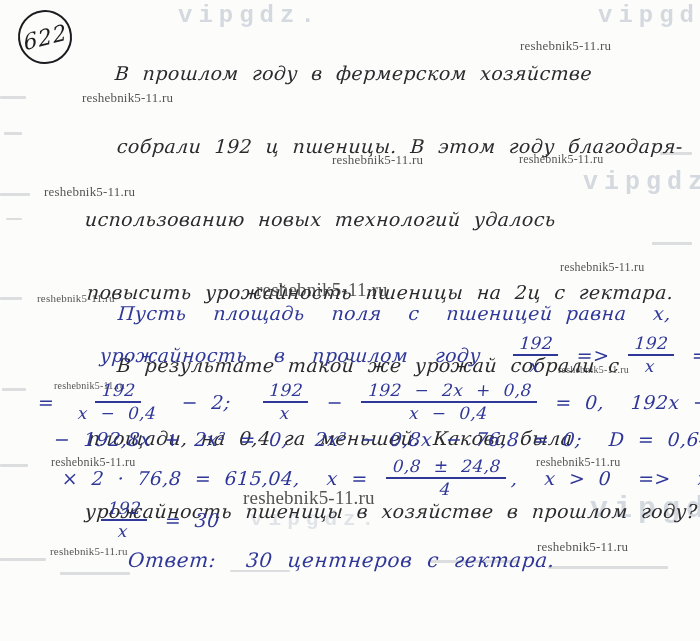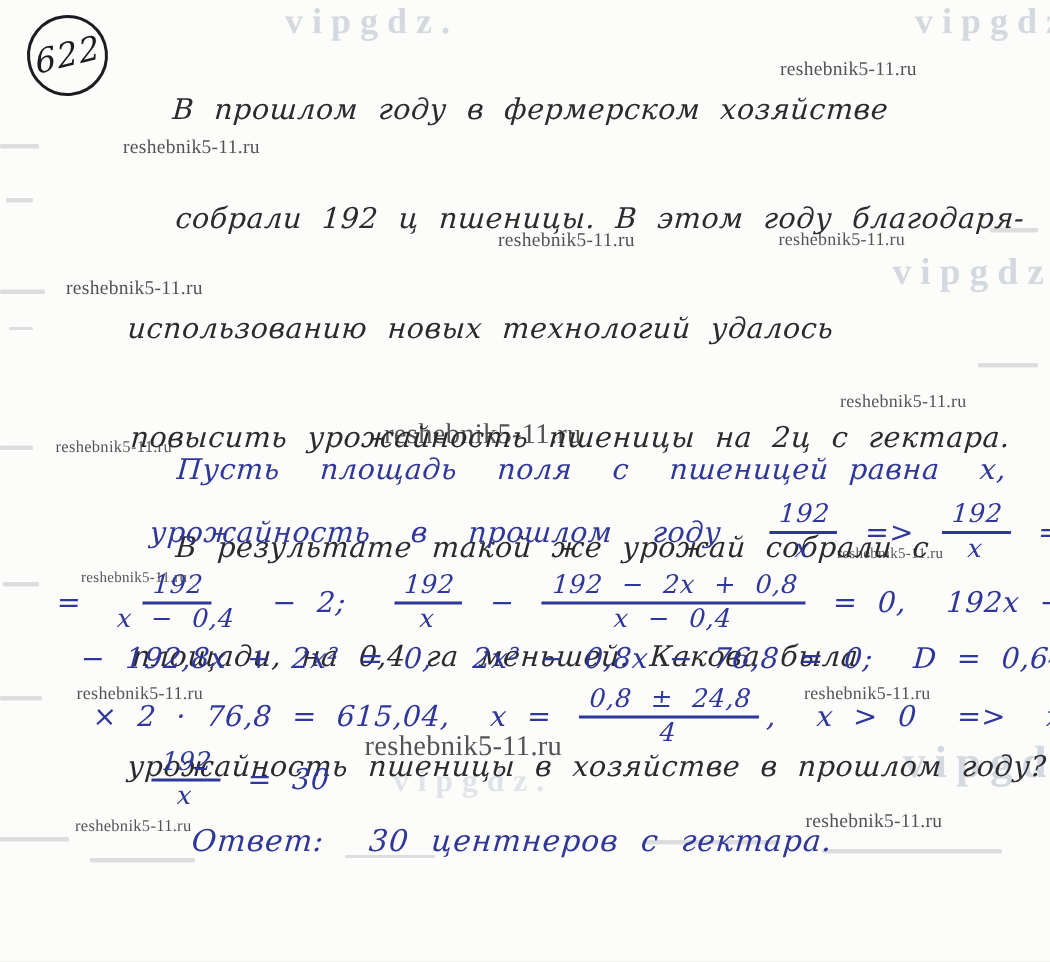--- a/index.html
+++ b/index.html
@@ -46,24 +46,23 @@
     font-size:20px;font-style:italic;letter-spacing:.6px;word-spacing:8px;
     transform:skewX(-5deg);white-space:pre;
   }
   
   .wm-r{
     position:absolute;font-family:"Liberation Serif","DejaVu Serif",serif;
     font-weight:normal;color:#3c3c3e;opacity:.88;white-space:nowrap;
     letter-spacing:.2px;
   }
   .wm-v{
-    position:absolute;font-family:Liberation Serif, serif;
+    position:absolute;font-family:Liberation Mono, monospace;
     font-weight:700;color:#ced4db;letter-spacing:6px;white-space:nowrap;
     opacity:.85;
-    margin-left:12px;
   }
 </style>
 </head>
 <body>
 
 <div class="canvas">
 
   <div class="noise" style="left:0;top:96px;width:26px;height:3px;"></div>
   <div class="noise" style="left:4px;top:132px;width:18px;height:3px;"></div>
   <div class="noise" style="left:0;top:193px;width:30px;height:3px;"></div>

